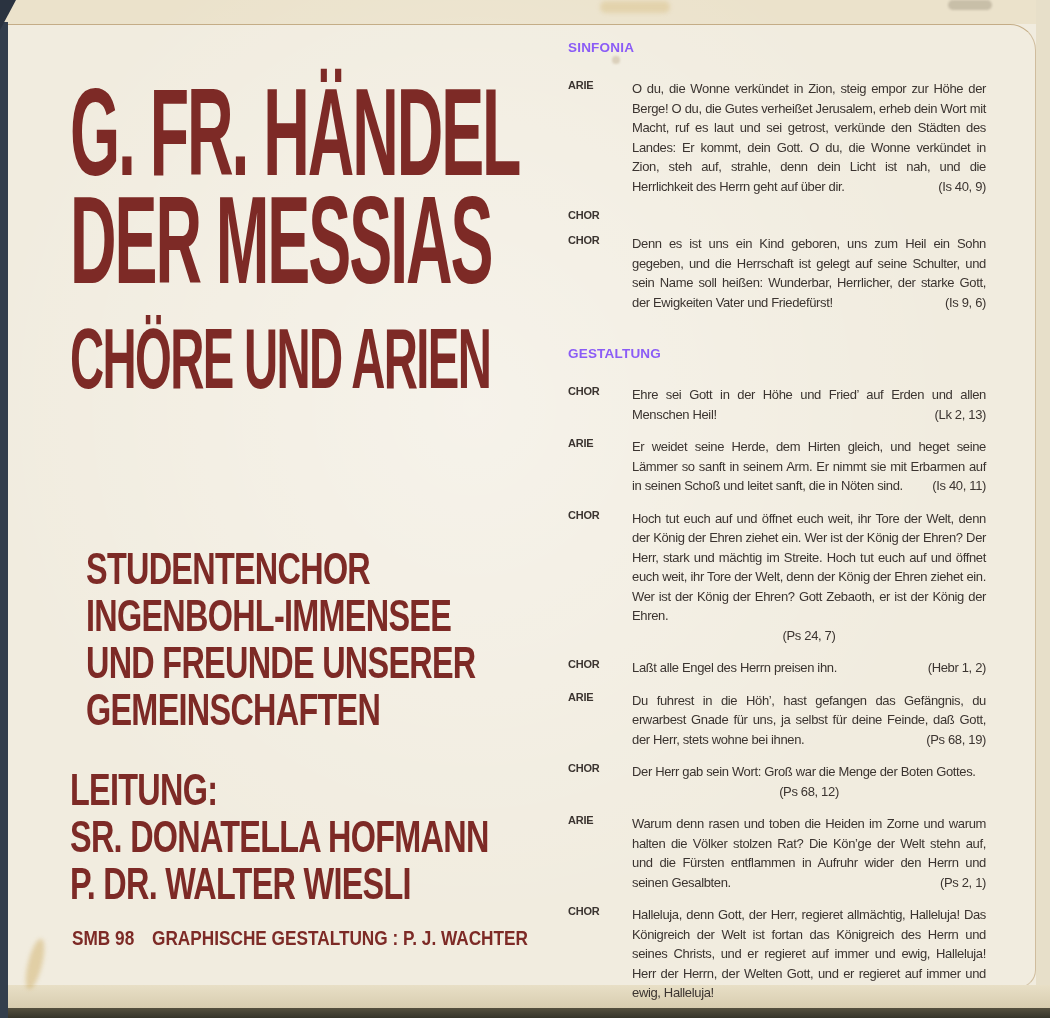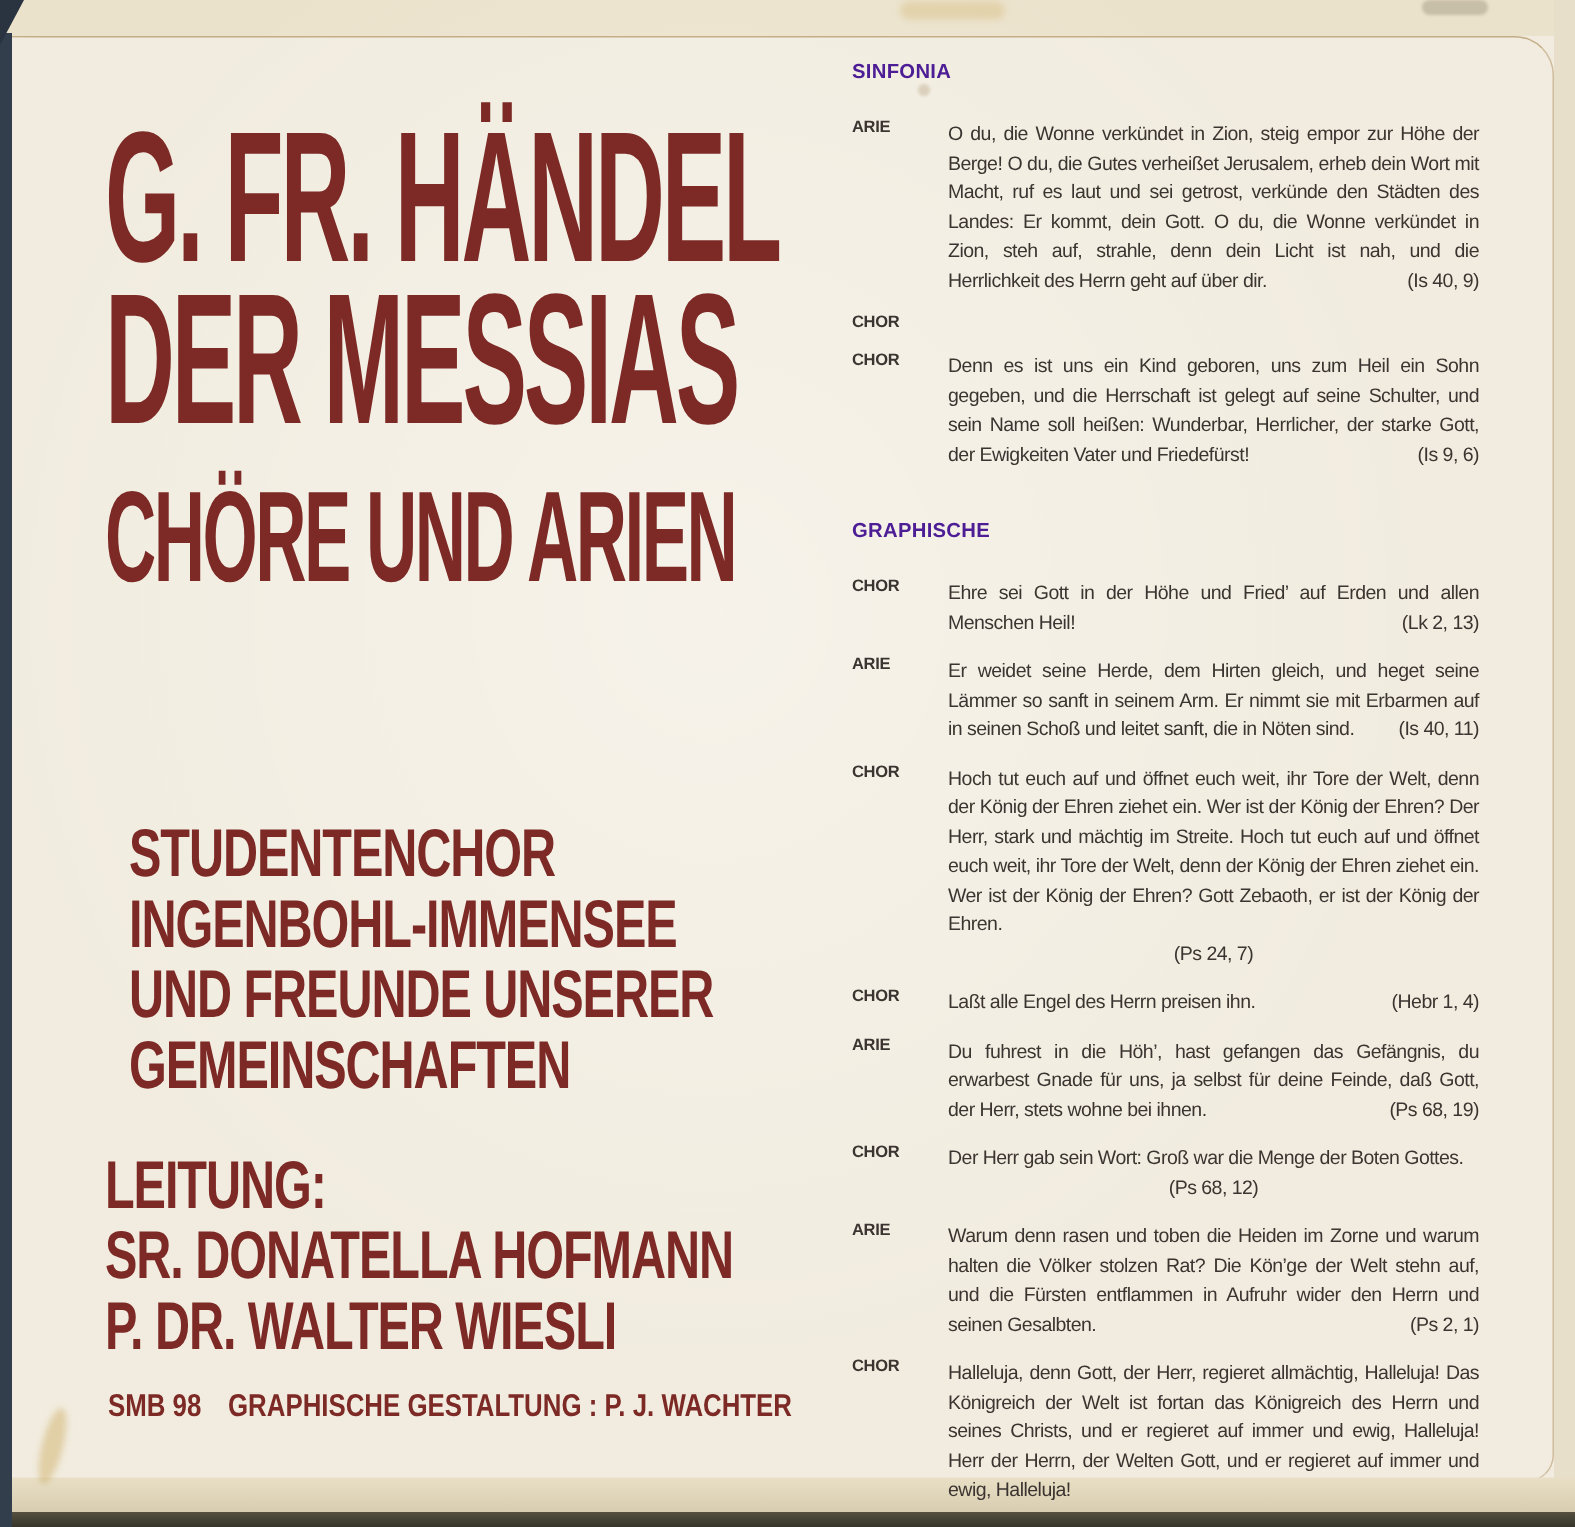--- a/index.html
+++ b/index.html
@@ -45,21 +45,21 @@
   .choir-block{position:absolute;left:86px;top:545px;}
   .leader-block{position:absolute;left:70px;top:766px;}
   .red-md{font-size:45px;line-height:47px;letter-spacing:-1px;transform:scaleX(.72);}
   .red-sm{position:absolute;top:926px;font-size:21px;letter-spacing:0;transform:scaleX(.82);
       transform-origin:0 0;white-space:nowrap;}
   .catalog{left:72px;}
   .credit{left:152px;}
 
   
   .tracklist{position:absolute;left:568px;top:40px;width:418px;color:#3b3430;}
-  .section-title{font-size:13.5px;font-weight:bold;letter-spacing:.2px;color:#4c1d95;
+  .section-title{font-size:13.5px;font-weight:bold;letter-spacing:.2px;color:#8b5cf6;
       margin:0 0 24px 0;}
   .section-2{margin-top:34px;}
   .entry{display:flex;margin-bottom:13px;}
   .entry-label{width:64px;flex:none;font-weight:bold;font-size:11px;letter-spacing:-.2px;}
   .entry-body{flex:1;font-size:13px;line-height:19.5px;letter-spacing:-.35px;
       text-align:justify;}
   .entry-body p{margin:0;}
   .ref{float:right;margin-left:10px;}
   .ref-line{text-align:center;}
 </style>
@@ -119,21 +119,21 @@
 
     <div class="entry">
       <div class="entry-label">CHOR</div>
       <div class="entry-body">
         <p><span>Denn es ist uns ein Kind geboren, uns zum Heil ein Sohn gegeben, und die Herrschaft ist gelegt auf seine Schulter, und sein Name soll heißen: Wunderbar, Herrlicher, der starke Gott, der Ewigkeiten Vater und Friedefürst!</span><span class="ref">(Is 9, 6)</span></p>
       </div>
     </div>
   </div>
 
   <div class="section section-2">
-    <h3 class="section-title">GRAPHISCHE</h3>
+    <h3 class="section-title">GESTALTUNG</h3>
 
     <div class="entry">
       <div class="entry-label">CHOR</div>
       <div class="entry-body">
         <p><span>Ehre sei Gott in der Höhe und Fried’ auf Erden und allen Menschen Heil!</span><span class="ref">(Lk 2, 13)</span></p>
       </div>
     </div>
 
     <div class="entry">
       <div class="entry-label">ARIE</div>
@@ -146,21 +146,21 @@
       <div class="entry-label">CHOR</div>
       <div class="entry-body">
         <p><span>Hoch tut euch auf und öffnet euch weit, ihr Tore der Welt, denn der König der Ehren ziehet ein. Wer ist der König der Ehren? Der Herr, stark und mächtig im Streite. Hoch tut euch auf und öffnet euch weit, ihr Tore der Welt, denn der König der Ehren ziehet ein. Wer ist der König der Ehren? Gott Zebaoth, er ist der König der Ehren.</span></p>
         <div class="ref-line">(Ps 24, 7)</div>
       </div>
     </div>
 
     <div class="entry">
       <div class="entry-label">CHOR</div>
       <div class="entry-body">
-        <p><span>Laßt alle Engel des Herrn preisen ihn.</span><span class="ref">(Hebr 1, 4)</span></p>
+        <p><span>Laßt alle Engel des Herrn preisen ihn.</span><span class="ref">(Hebr 1, 2)</span></p>
       </div>
     </div>
 
     <div class="entry">
       <div class="entry-label">ARIE</div>
       <div class="entry-body">
         <p><span>Du fuhrest in die Höh’, hast gefangen das Gefängnis, du erwarbest Gnade für uns, ja selbst für deine Feinde, daß Gott, der Herr, stets wohne bei ihnen.</span><span class="ref">(Ps 68, 19)</span></p>
       </div>
     </div>
 

